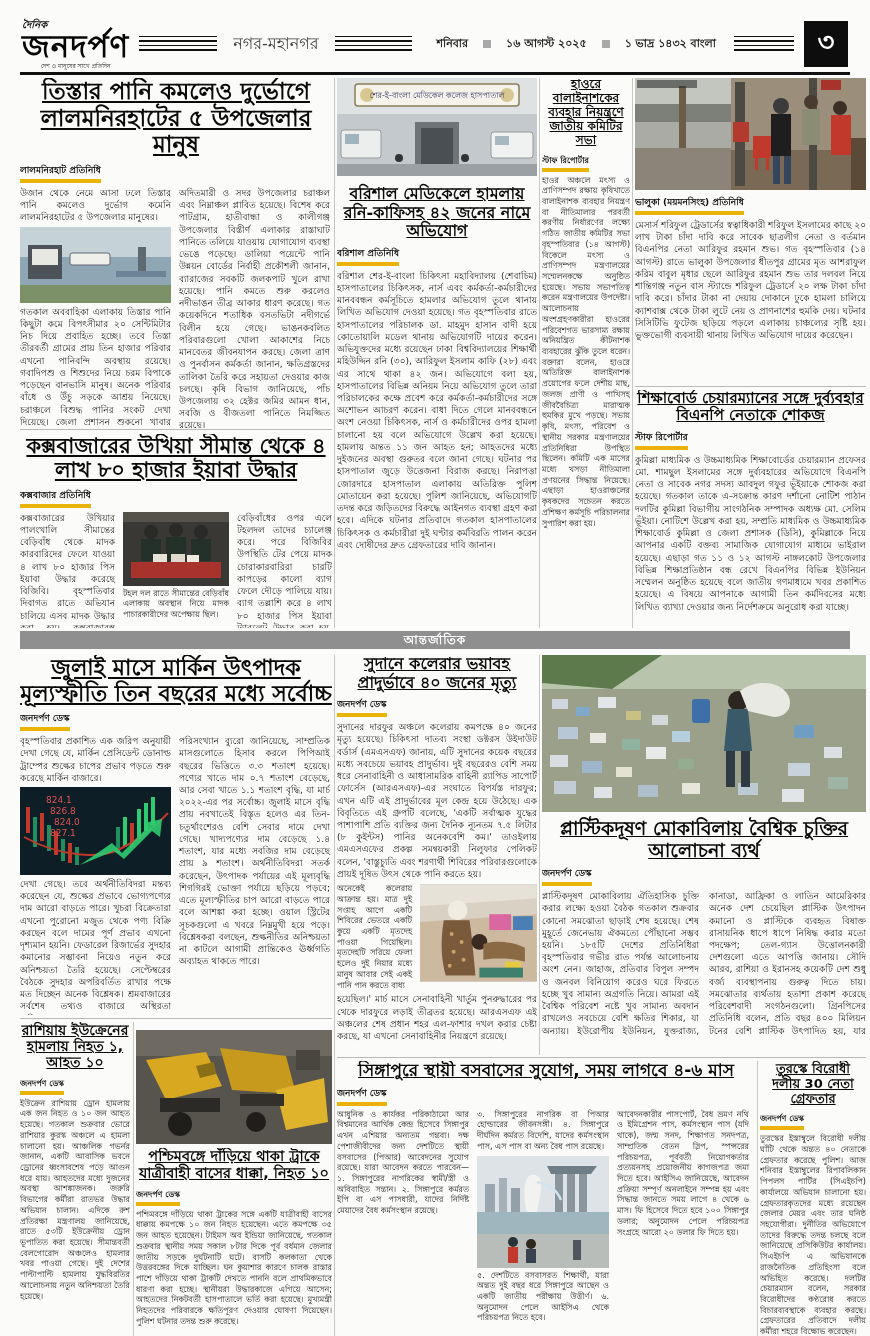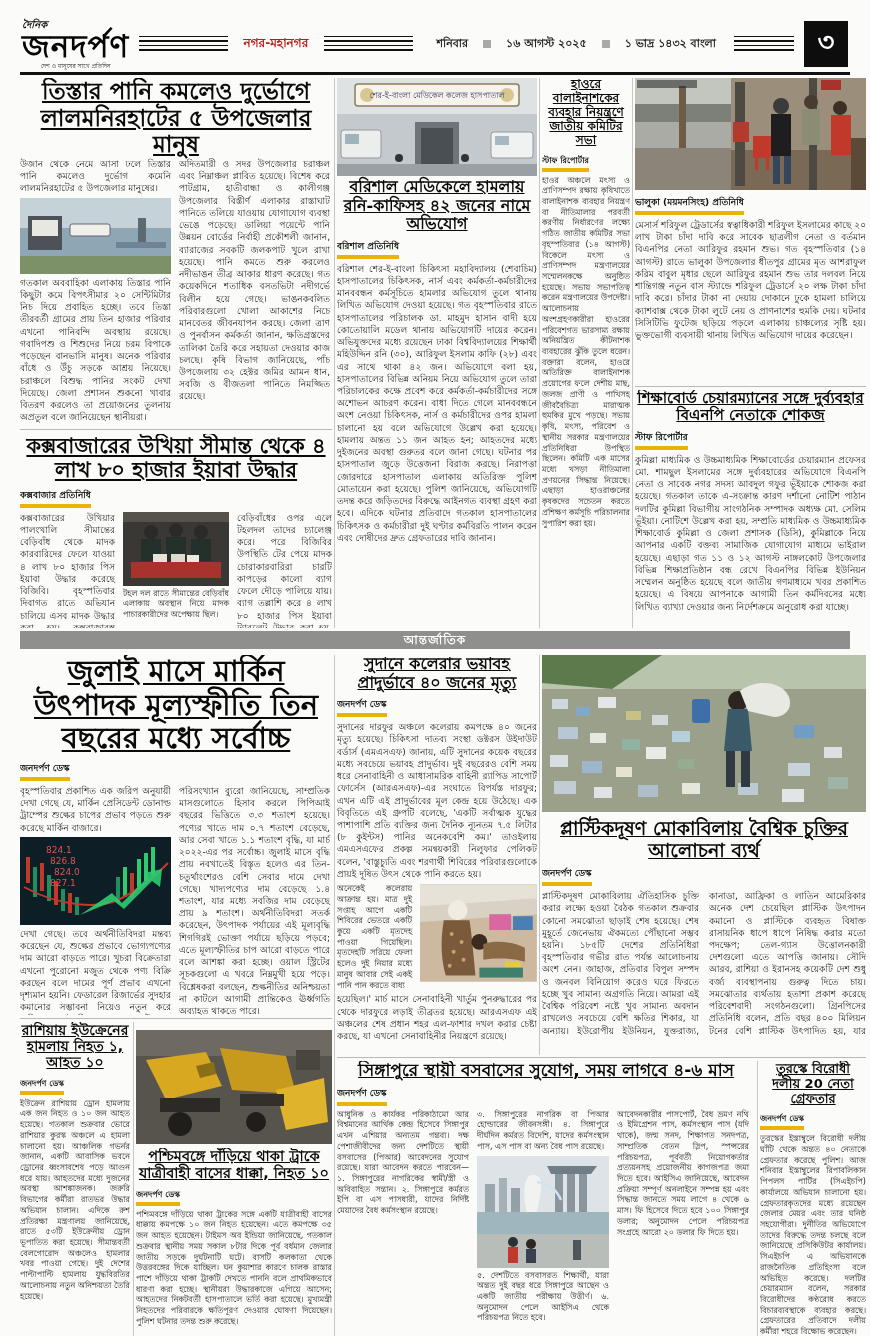--- a/index.html
+++ b/index.html
@@ -18,21 +18,21 @@
   .hline{position:absolute;height:1px;background:#b9b9b5;}
   .band{position:absolute;left:20px;width:830px;top:631px;height:18px;background:#8f8f8f;
         color:#fff;font-weight:bold;font-size:12px;text-align:center;line-height:18px;letter-spacing:1px;}
   
   #header{position:absolute;left:22px;top:18px;width:826px;height:52px;display:flex;align-items:center;gap:10px;}
   .mast{display:flex;flex-direction:column;line-height:1;}
   .mast .daily{font-size:10px;font-weight:bold;color:#111;font-style:italic;}
   .mast .title{font-size:31px;font-weight:900;color:#060606;letter-spacing:1px;margin:1px 0;}
   .mast .tag{font-size:6px;color:#333;text-align:center;}
   .rules{flex:1;height:17px;background:repeating-linear-gradient(to bottom,#111 0 1.5px,transparent 1.5px 4.5px);}
-  .seclabel{font-size:12px;font-weight:700;color:#b91c1c;white-space:nowrap;padding:0 6px;}
+  .seclabel{font-size:16px;font-weight:400;color:#404040;white-space:nowrap;padding:0 6px;}
   .dateline{font-size:11px;font-weight:bold;color:#222;white-space:nowrap;display:flex;align-items:center;gap:15px;padding:0 8px;margin-left:6px;}
   .sq{width:8px;height:8px;background:#a9a9a9;display:inline-block;}
   .pgbox{width:44px;height:46px;background:#0d0d0d;color:#fff;font-size:26px;font-weight:900;
          display:flex;align-items:center;justify-content:center;}
   #toprule{position:absolute;left:20px;right:20px;top:72px;height:3px;background:#111;}
   .photo{display:block;background:#ddd;}
   svg{display:block;}
 </style>
 </head>
 <body>
@@ -57,20 +57,21 @@
     </div>
     <div class="rules" style="max-width:60px"></div>
     <div class="pgbox">
       <span>৩</span>
     </div>
   </div>
   <div id="toprule"></div>
 
   <div class="art" style="left:20px;top:78px;width:312px;height:350px">
     <div class="hl" style="font-size:23px">তিস্তার পানি কমলেও দুর্ভোগে লালমনিরহাটের ৫ উপজেলার মানুষ</div>
+    <div><span class="byline">লালমনিরহাট প্রতিনিধি</span></div>
     <div class="flexrow">
       <div style="width:151px">
         <div class="body">উজান থেকে নেমে আসা ঢলে তিস্তার পানি কমলেও দুর্ভোগ কমেনি লালমনিরহাটের ৫ উপজেলার মানুষের।</div>
         <svg class="photo" width="151" height="76" viewBox="0 0 151 76" style="margin:3px 0">
           <rect width="151" height="76" fill="#aebcc4"></rect>
           <rect y="0" width="151" height="30" fill="#c5d2d8"></rect>
           <rect y="30" width="151" height="28" fill="#8fa7b4"></rect>
           <rect y="58" width="151" height="18" fill="#7c9168"></rect>
           <rect x="8" y="18" width="34" height="34" fill="#4c5258"></rect>
           <rect x="12" y="22" width="26" height="16" fill="#e8e8e2"></rect>
@@ -125,21 +126,21 @@
       <rect x="78" y="44" width="44" height="42" fill="#6e7478"></rect>
       <rect x="84" y="50" width="32" height="36" fill="#4a4f53"></rect>
       <rect x="4" y="52" width="40" height="28" rx="3" fill="#eceeee" stroke="#999"></rect>
       <rect x="8" y="56" width="14" height="10" fill="#9fb3bd"></rect>
       <rect x="154" y="54" width="42" height="26" rx="3" fill="#f0f1f1" stroke="#999"></rect>
       <rect x="158" y="58" width="14" height="9" fill="#a7b8c0"></rect>
       <rect x="0" y="86" width="200" height="12" fill="#9aa0a3"></rect>
       <circle cx="128" cy="80" r="4" fill="#333"></circle>
         <circle cx="62" cy="80" r="4" fill="#333"></circle>
     </svg>
-    <div class="hl" style="font-size:16px;margin-top:2px">বরিশাল মেডিকেলে হামলায় রনি-কাফিসহ ৪২ জনের নামে অভিযোগ</div>
+    <div class="hl" style="font-size:16px;margin-top:9px">বরিশাল মেডিকেলে হামলায় রনি-কাফিসহ ৪২ জনের নামে অভিযোগ</div>
     <div><span class="byline">বরিশাল প্রতিনিধি</span></div>
     <div class="body">বরিশাল শের-ই-বাংলা চিকিৎসা মহাবিদ্যালয় (শেবাচিম) হাসপাতালের চিকিৎসক, নার্স এবং কর্মকর্তা-কর্মচারীদের মানববন্ধন কর্মসূচিতে হামলার অভিযোগ তুলে থানায় লিখিত অভিযোগ দেওয়া হয়েছে। গত বৃহস্পতিবার রাতে হাসপাতালের পরিচালক ডা. মাহমুদ হাসান বাদী হয়ে কোতোয়ালি মডেল থানায় অভিযোগটি দায়ের করেন। অভিযুক্তদের মধ্যে রয়েছেন ঢাকা বিশ্ববিদ্যালয়ের শিক্ষার্থী মহিউদ্দিন রনি (৩০), আরিফুল ইসলাম কাফি (২৮) এবং এর সাথে থাকা ৪২ জন। অভিযোগে বলা হয়, হাসপাতালের বিভিন্ন অনিয়ম নিয়ে অভিযোগ তুলে তারা পরিচালকের কক্ষে প্রবেশ করে কর্মকর্তা-কর্মচারীদের সঙ্গে অশোভন আচরণ করেন। বাধা দিতে গেলে মানববন্ধনে অংশ নেওয়া চিকিৎসক, নার্স ও কর্মচারীদের ওপর হামলা চালানো হয় বলে অভিযোগে উল্লেখ করা হয়েছে। হামলায় অন্তত ১১ জন আহত হন; আহতদের মধ্যে দুইজনের অবস্থা গুরুতর বলে জানা গেছে। ঘটনার পর হাসপাতাল জুড়ে উত্তেজনা বিরাজ করছে। নিরাপত্তা জোরদারে হাসপাতাল এলাকায় অতিরিক্ত পুলিশ মোতায়েন করা হয়েছে। পুলিশ জানিয়েছে, অভিযোগটি তদন্ত করে জড়িতদের বিরুদ্ধে আইনগত ব্যবস্থা গ্রহণ করা হবে। এদিকে ঘটনার প্রতিবাদে গতকাল হাসপাতালের চিকিৎসক ও কর্মচারীরা দুই ঘণ্টার কর্মবিরতি পালন করেন এবং দোষীদের দ্রুত গ্রেফতারের দাবি জানান।</div>
   </div>
 
   <div class="art" style="left:542px;top:78px;width:88px;height:550px">
     <div class="hl" style="font-size:12px">হাওরে বালাইনাশকের ব্যবহার নিয়ন্ত্রণে জাতীয় কমিটির সভা</div>
     <div><span class="byline" style="font-size:8px">স্টাফ রিপোর্টার</span></div>
     <div class="body sm">হাওর অঞ্চলে মৎস্য ও প্রাণিসম্পদ রক্ষায় কৃষিখাতে বালাইনাশক ব্যবহার নিয়ন্ত্রণ বা নীতিমালার পরবর্তী করণীয় নির্ধারণের লক্ষ্যে গঠিত জাতীয় কমিটির সভা বৃহস্পতিবার (১৪ আগস্ট) বিকেলে মৎস্য ও প্রাণিসম্পদ মন্ত্রণালয়ের সম্মেলনকক্ষে অনুষ্ঠিত হয়েছে। সভায় সভাপতিত্ব করেন মন্ত্রণালয়ের উপদেষ্টা। আলোচনায় অংশগ্রহণকারীরা হাওরের পরিবেশগত ভারসাম্য রক্ষায় অনিয়ন্ত্রিত কীটনাশক ব্যবহারের ঝুঁকি তুলে ধরেন। বক্তারা বলেন, হাওরে অতিরিক্ত বালাইনাশক প্রয়োগের ফলে দেশীয় মাছ, জলজ প্রাণী ও পাখিসহ জীববৈচিত্র্য মারাত্মক হুমকির মুখে পড়ছে। সভায় কৃষি, মৎস্য, পরিবেশ ও স্থানীয় সরকার মন্ত্রণালয়ের প্রতিনিধিরা উপস্থিত ছিলেন। কমিটি এক মাসের মধ্যে খসড়া নীতিমালা প্রণয়নের সিদ্ধান্ত নিয়েছে। এছাড়া হাওরাঞ্চলের কৃষকদের সচেতন করতে প্রশিক্ষণ কর্মসূচি পরিচালনার সুপারিশ করা হয়।</div>
   </div>
 
@@ -183,21 +184,21 @@
 
   <div class="vline" style="left:334px;top:78px;height:550px"></div>
   <div class="vline" style="left:539px;top:78px;height:550px"></div>
   <div class="vline" style="left:632px;top:78px;height:550px"></div>
 
   <div class="band">
     <span>আন্তর্জাতিক</span>
   </div>
 
   <div class="art" style="left:20px;top:655px;width:312px;height:360px">
-    <div class="hl" style="font-size:29px">জুলাই মাসে মার্কিন উৎপাদক মূল্যস্ফীতি তিন বছরের মধ্যে সর্বোচ্চ</div>
+    <div class="hl" style="font-size:22px">জুলাই মাসে মার্কিন উৎপাদক মূল্যস্ফীতি তিন বছরের মধ্যে সর্বোচ্চ</div>
     <div><span class="byline">জনদর্পণ ডেস্ক</span></div>
     <div class="flexrow">
       <div style="width:151px">
         <div class="body">বৃহস্পতিবার প্রকাশিত এক জরিপ অনুযায়ী দেখা গেছে যে, মার্কিন প্রেসিডেন্ট ডোনাল্ড ট্রাম্পের শুল্কের চাপের প্রভাব পড়তে শুরু করেছে মার্কিন বাজারে।</div>
         <svg class="photo" width="151" height="88" viewBox="0 0 151 88" style="margin:3px 0">
           <rect width="151" height="88" fill="#0e1e26"></rect>
           <g>
             <rect x="6" y="20" width="4" height="26" fill="#c0392b"></rect>
               <rect x="13" y="30" width="4" height="30" fill="#1f8f5f"></rect>
             <rect x="20" y="26" width="4" height="28" fill="#c0392b"></rect>
@@ -355,21 +356,21 @@
             <rect x="49" y="93" width="10" height="14" fill="#37424e"></rect>
           <rect x="96" y="84" width="8" height="20" fill="#4e565c"></rect>
         </svg>
         <div class="body sm">৫. দেশটিতে বসবাসরত শিক্ষার্থী, যারা অন্তত দুই বছর ধরে সিঙ্গাপুরে আছেন ও একটি জাতীয় পরীক্ষায় উত্তীর্ণ। ৬. অনুমোদন পেলে আইসিএ থেকে পরিচয়পত্র নিতে হবে।</div>
       </div>
       <div style="width:132px" class="body sm">আবেদনকারীর পাসপোর্ট, বৈধ ভ্রমণ নথি ও ইমিগ্রেশন পাস, কর্মসংস্থান পাস (যদি থাকে), জন্ম সনদ, শিক্ষাগত সনদপত্র, সাম্প্রতিক বেতন স্লিপ, স্পন্সরের পরিচয়পত্র, পূর্ববর্তী নিয়োগকর্তার প্রত্যয়নসহ প্রয়োজনীয় কাগজপত্র জমা দিতে হবে। আইসিএ জানিয়েছে, আবেদন প্রক্রিয়া সম্পূর্ণ অনলাইনে সম্পন্ন হয় এবং সিদ্ধান্ত জানতে সময় লাগে ৪ থেকে ৬ মাস। ফি হিসেবে দিতে হবে ১০০ সিঙ্গাপুর ডলার; অনুমোদন পেলে পরিচয়পত্র সংগ্রহে আরো ২০ ডলার ফি দিতে হয়।</div>
     </div>
   </div>
 
   <div class="art" style="left:760px;top:1061px;width:106px;height:275px">
-    <div class="hl" style="font-size:13px">তুরস্কে বিরোধী দলীয় 20 নেতা গ্রেফতার</div>
+    <div class="hl" style="font-size:13px">তুরস্কে বিরোধী দলীয় 30 নেতা গ্রেফতার</div>
     <div><span class="byline" style="font-size:8px">জনদর্পণ ডেস্ক</span></div>
     <div class="body sm">তুরস্কের ইস্তাম্বুলে বিরোধী দলীয় ঘাঁটি থেকে অন্তত ৪০ নেতাকে গ্রেফতার করেছে পুলিশ। আজ শনিবার ইস্তাম্বুলের রিপাবলিকান পিপলস পার্টির (সিএইচপি) কার্যালয়ে অভিযান চালানো হয়। গ্রেফতারকৃতদের মধ্যে রয়েছেন জেলার মেয়র এবং তার ঘনিষ্ঠ সহযোগীরা। দুর্নীতির অভিযোগে তাদের বিরুদ্ধে তদন্ত চলছে বলে জানিয়েছে প্রসিকিউটর কার্যালয়। সিএইচপি এ অভিযানকে রাজনৈতিক প্রতিহিংসা বলে অভিহিত করেছে। দলটির চেয়ারম্যান বলেন, সরকার বিরোধীদের কণ্ঠরোধ করতে বিচারব্যবস্থাকে ব্যবহার করছে। গ্রেফতারের প্রতিবাদে দলীয় কর্মীরা শহরে বিক্ষোভ করেছেন।</div>
   </div>
 
   <div class="vline" style="left:334px;top:655px;height:681px"></div>
   <div class="vline" style="left:539px;top:655px;height:400px"></div>
   <div class="vline" style="left:133px;top:1022px;height:314px"></div>
   <div class="vline" style="left:757px;top:1061px;height:275px"></div>
 
 </div>

